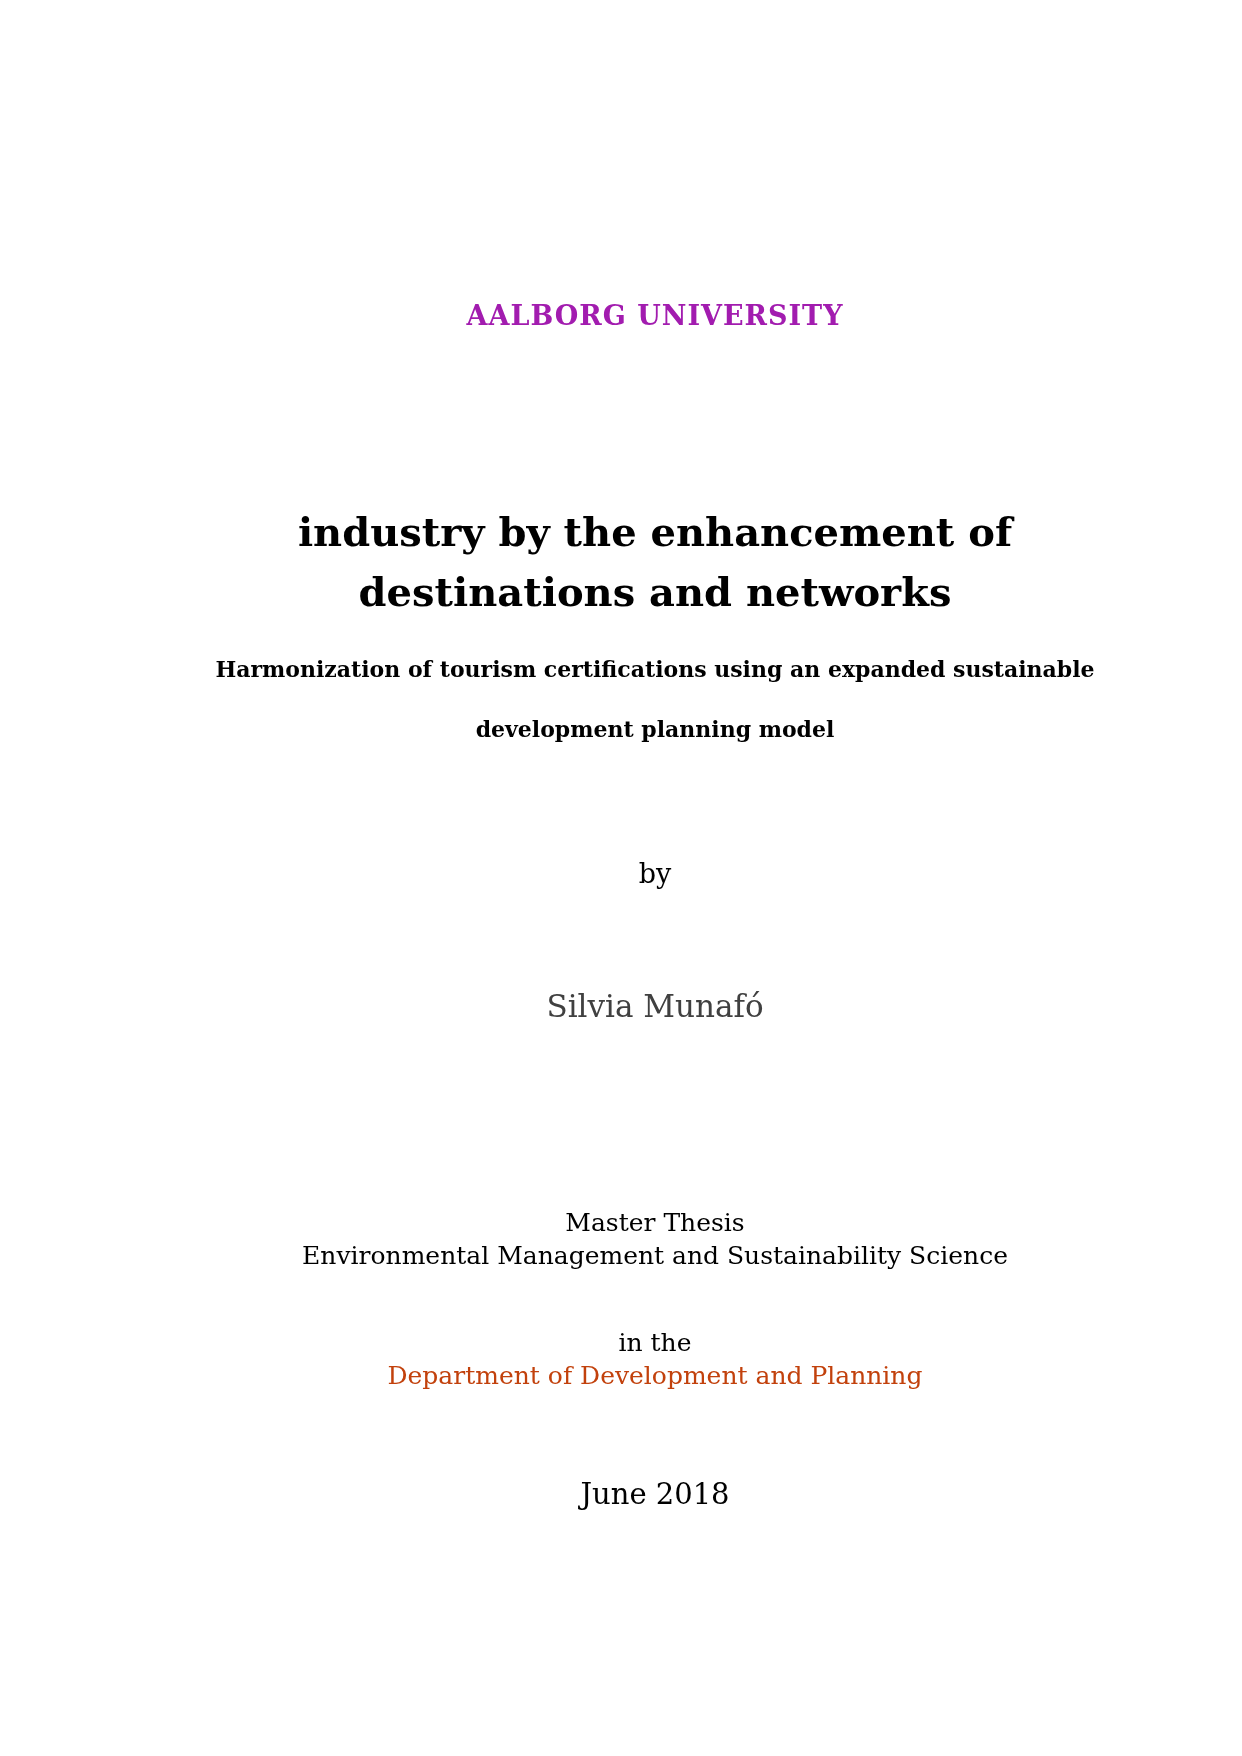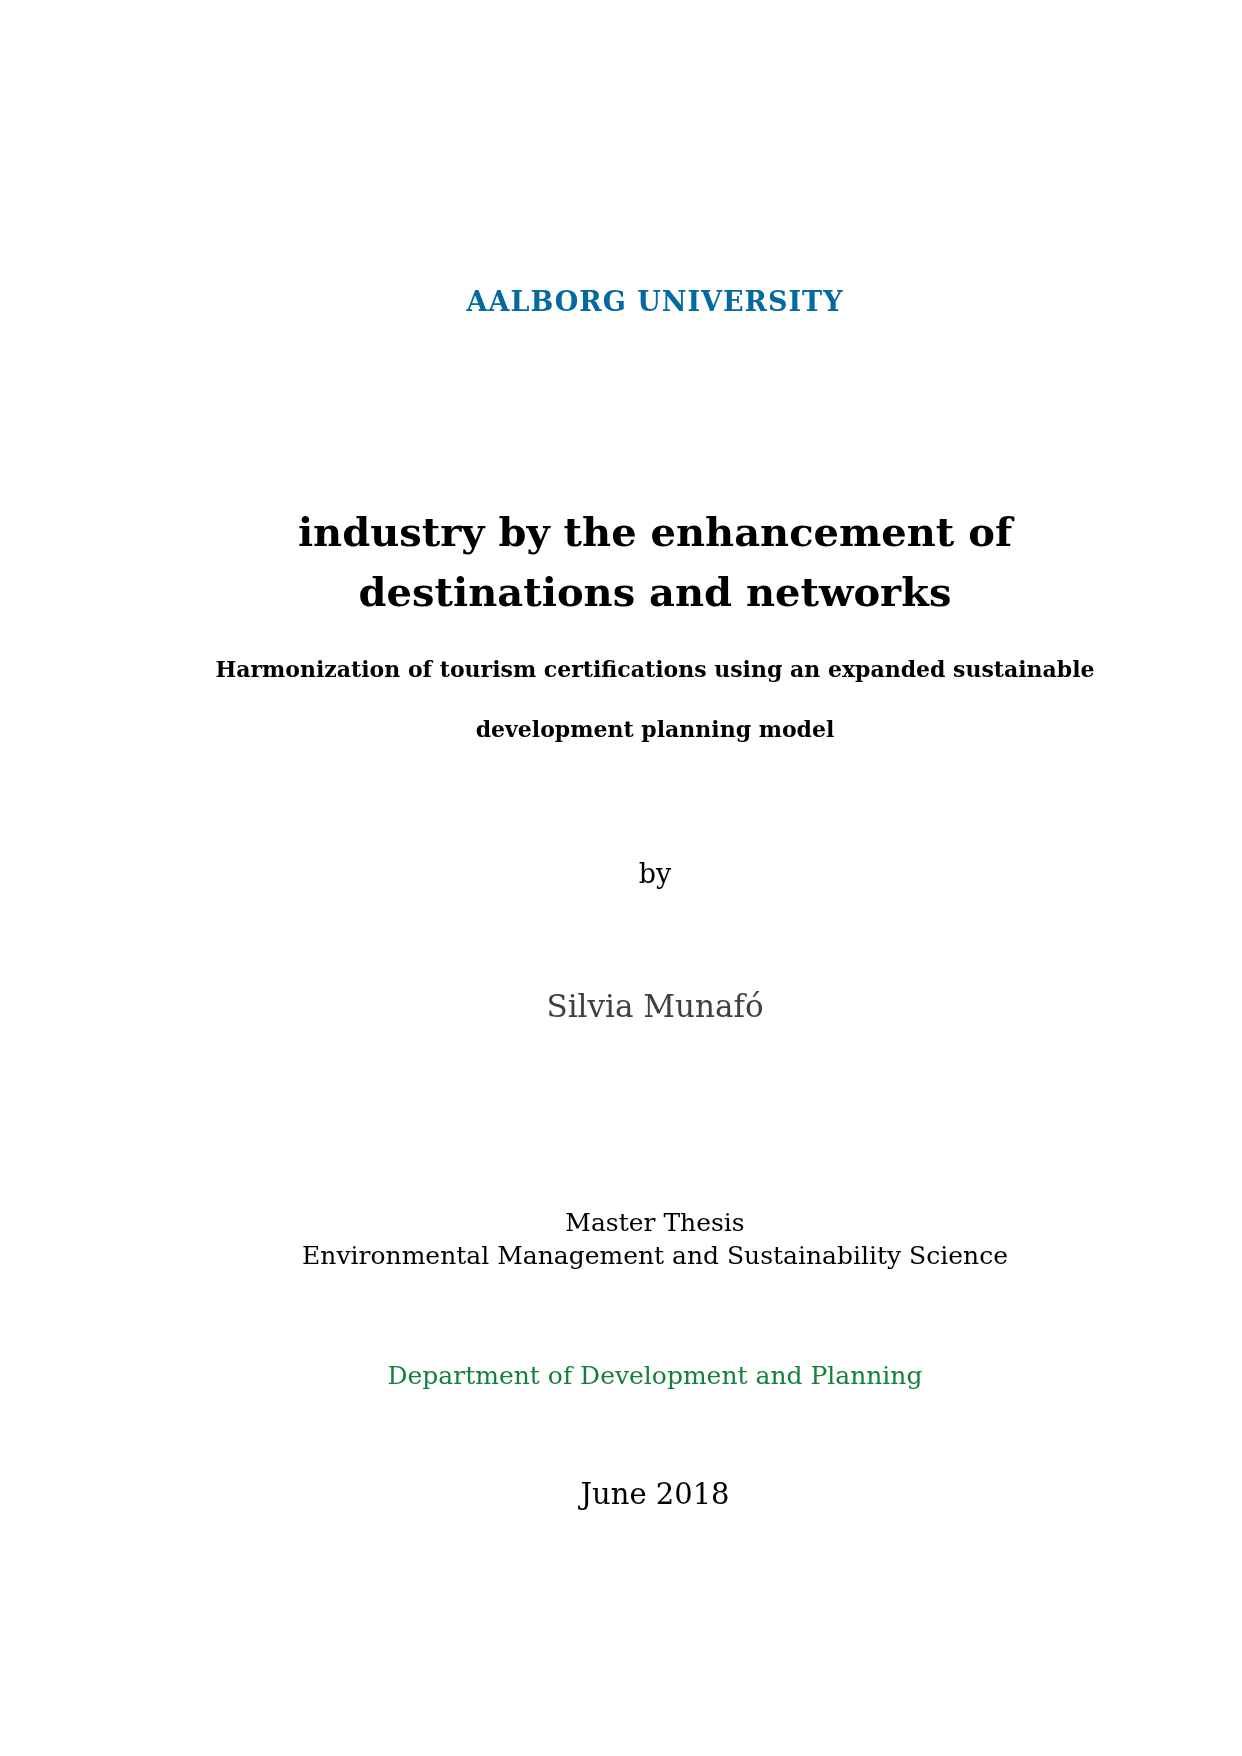--- a/index.html
+++ b/index.html
@@ -25,24 +25,24 @@
     height: 100%;
   }
   .block {
     position: absolute;
     left: 0;
     width: 100%;
     text-align: center;
     white-space: nowrap;
   }
   .university {
-    top: 286px;
+    top: 300px;
     font-size: 27px;
     font-weight: bold;
-    color: #0369a1;
+    color: #a21caf;
     letter-spacing: 1px;
     cursor: pointer;
   }
   .title-line { font-size: 40px; font-weight: bold; line-height: 1; }
   .title-l1 { top: 450px; }
   .title-l2 { top: 512px; }
   .title-l3 { top: 572px; }
   .subtitle-line { font-size: 22px; font-weight: bold; }
   .subtitle-l1 { top: 656px; }
   .subtitle-l2 { top: 716px; }
@@ -54,21 +54,21 @@
     cursor: pointer;
   }
   .supervisor { top: 1072px; font-size: 31px; }
   .supervisor .sep { display: inline-block; width: 14px; }
   .thesis-type { top: 1208px; font-size: 25px; }
   .programme { top: 1241px; font-size: 25px; }
   .in-the { top: 1328px; font-size: 25px; }
   .department {
     top: 1361px;
     font-size: 25px;
-    color: #15803d;
+    color: #c2410c;
     cursor: pointer;
   }
   .date { top: 1477px; font-size: 29px; }
 </style>
 </head>
 <body>
 
 <div class="page">
   <div class="content">
 
@@ -81,18 +81,19 @@
     <div class="block subtitle-line subtitle-l2">development planning model</div>
 
     <div class="block byline">by</div>
 
     <div class="block author">Silvia Munafó</div>
 
 
     <div class="block thesis-type">Master Thesis</div>
     <div class="block programme">Environmental Management and Sustainability Science</div>
 
+    <div class="block in-the">in the</div>
     <div class="block department">Department of Development and Planning</div>
 
     <div class="block date">June 2018</div>
 
   </div>
 </div>
 
 </body></html>

